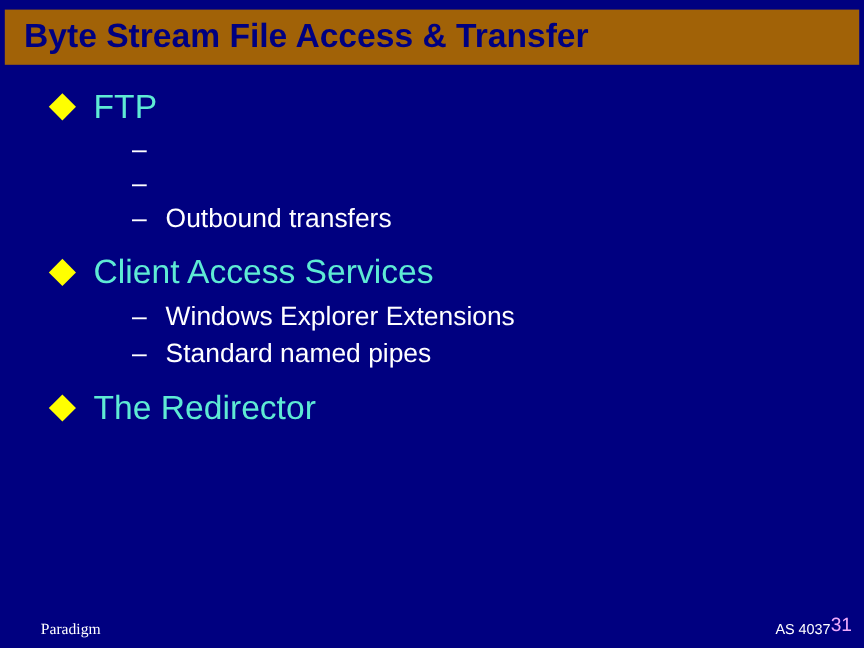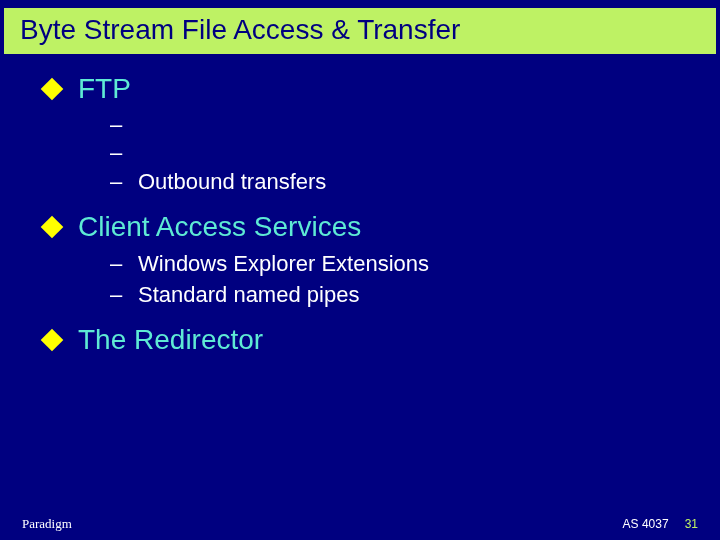--- a/index.html
+++ b/index.html
@@ -10,23 +10,23 @@
     position: relative;
     overflow: hidden;
   }
   .slide {
     width: 720px;
     height: 540px;
     position: relative;
     padding: 8px 0 0 0;
   }
   .title {
-    background: #bef264;
+    background: #a16207;
     color: #000080;
-    font-weight: normal;
+    font-weight: bold;
     font-size: 28px;
     padding: 6px 16px 8px 16px;
     margin: 0 4px 18px 4px;
     line-height: 1.15;
   }
   .content {
     padding: 0 20px 0 40px;
   }
   .top-item {
     margin-bottom: 14px;
@@ -69,44 +69,44 @@
     flex-shrink: 0;
   }
   .sub-label {
     color: #ffffff;
     font-size: 22px;
     line-height: 1.3;
   }
   .footer {
     position: absolute;
     bottom: 8px;
-    left: 0;
+    left: 12px;
     right: 0;
     display: flex;
     justify-content: space-between;
     align-items: baseline;
-    padding: 0 22px 0 22px;
+    padding: 0 10px 0 22px;
   }
   .footer-left {
     color: #ffffff;
     font-family: Georgia, 'Times New Roman', serif;
     font-size: 13px;
   }
   .footer-right {
     display: flex;
-    gap: 16px;
+    gap: 0;
     align-items: flex-end;
   }
   .footer-code {
     color: #ffffff;
     font-size: 12px;
   }
   .footer-page {
-    color: #bef264;
-    font-size: 12px;
+    color: #f0abfc;
+    font-size: 16px;
   }
 </style>
 </head>
 <body>
 
 <div class="slide">
 
   <div class="title">Byte Stream File Access &amp; Transfer</div>
 
   <div class="content">

